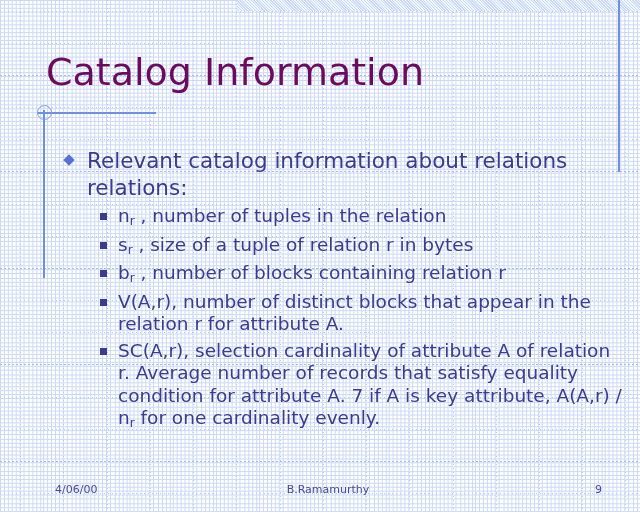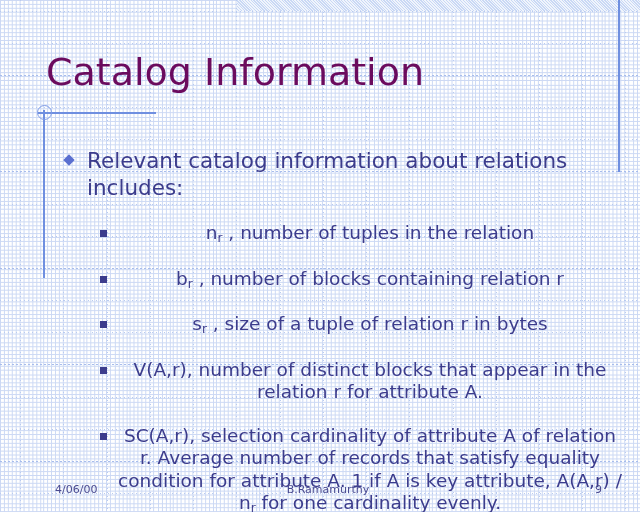--- a/index.html
+++ b/index.html
@@ -156,22 +156,21 @@
     margin: 0;
     padding: 0;
     list-style: none;
   }
   .lvl2 {
     position: relative;
     padding-left: 56px;
     font-size: 18.5px;
     line-height: 22.5px;
     color: #3c3c8c;
-    margin-top: 21px;
-    text-align: center;
+    margin-top: 4px;
   }
   .lvl2 .bullet-square {
     position: absolute;
     left: 38px;
     top: 8px;
     width: 7px;
     height: 7px;
     background: #3c3c8c;
   }
   .lvl2 .sub {
@@ -257,43 +256,43 @@
   <div class="rule-v-left"></div>
   <div class="circle-deco"></div>
 
   <div class="title">Catalog Information</div>
 
   <div class="body-area">
 
     <div class="lvl1">
       <span class="bullet-diamond"></span>
       <span>Relevant catalog information about relations</span><br>
-      <span>includes:</span>
+      <span>relations:</span>
     </div>
 
     <ul class="lvl2-list">
       <li class="lvl2">
         <span class="bullet-square"></span>
         <span>n</span><span class="sub">r</span><span> , number of tuples in the relation</span>
       </li>
       <li class="lvl2">
         <span class="bullet-square"></span>
+        <span>s</span><span class="sub">r</span><span> , size of a tuple of relation r in bytes</span>
+      </li>
+      <li class="lvl2">
+        <span class="bullet-square"></span>
         <span>b</span><span class="sub">r</span><span> , number of blocks containing relation r</span>
       </li>
       <li class="lvl2">
         <span class="bullet-square"></span>
-        <span>s</span><span class="sub">r</span><span> , size of a tuple of relation r in bytes</span>
-      </li>
-      <li class="lvl2">
-        <span class="bullet-square"></span>
         <span>V(A,r), number of distinct blocks that appear in the relation r for attribute A.</span>
       </li>
       <li class="lvl2">
         <span class="bullet-square"></span>
-        <span>SC(A,r), selection cardinality of attribute A of relation r. Average number of records that satisfy equality condition for attribute A. 1 if A is key attribute, A(A,r) / n</span><span class="sub">r</span><span> for one cardinality evenly.</span>
+        <span>SC(A,r), selection cardinality of attribute A of relation r. Average number of records that satisfy equality condition for attribute A. 7 if A is key attribute, A(A,r) / n</span><span class="sub">r</span><span> for one cardinality evenly.</span>
       </li>
     </ul>
   </div>
 
   <div class="footer">
     <span class="footer-date">4/06/00</span>
     <span class="footer-author">B.Ramamurthy</span>
     <span class="footer-page">9</span>
   </div>
 

